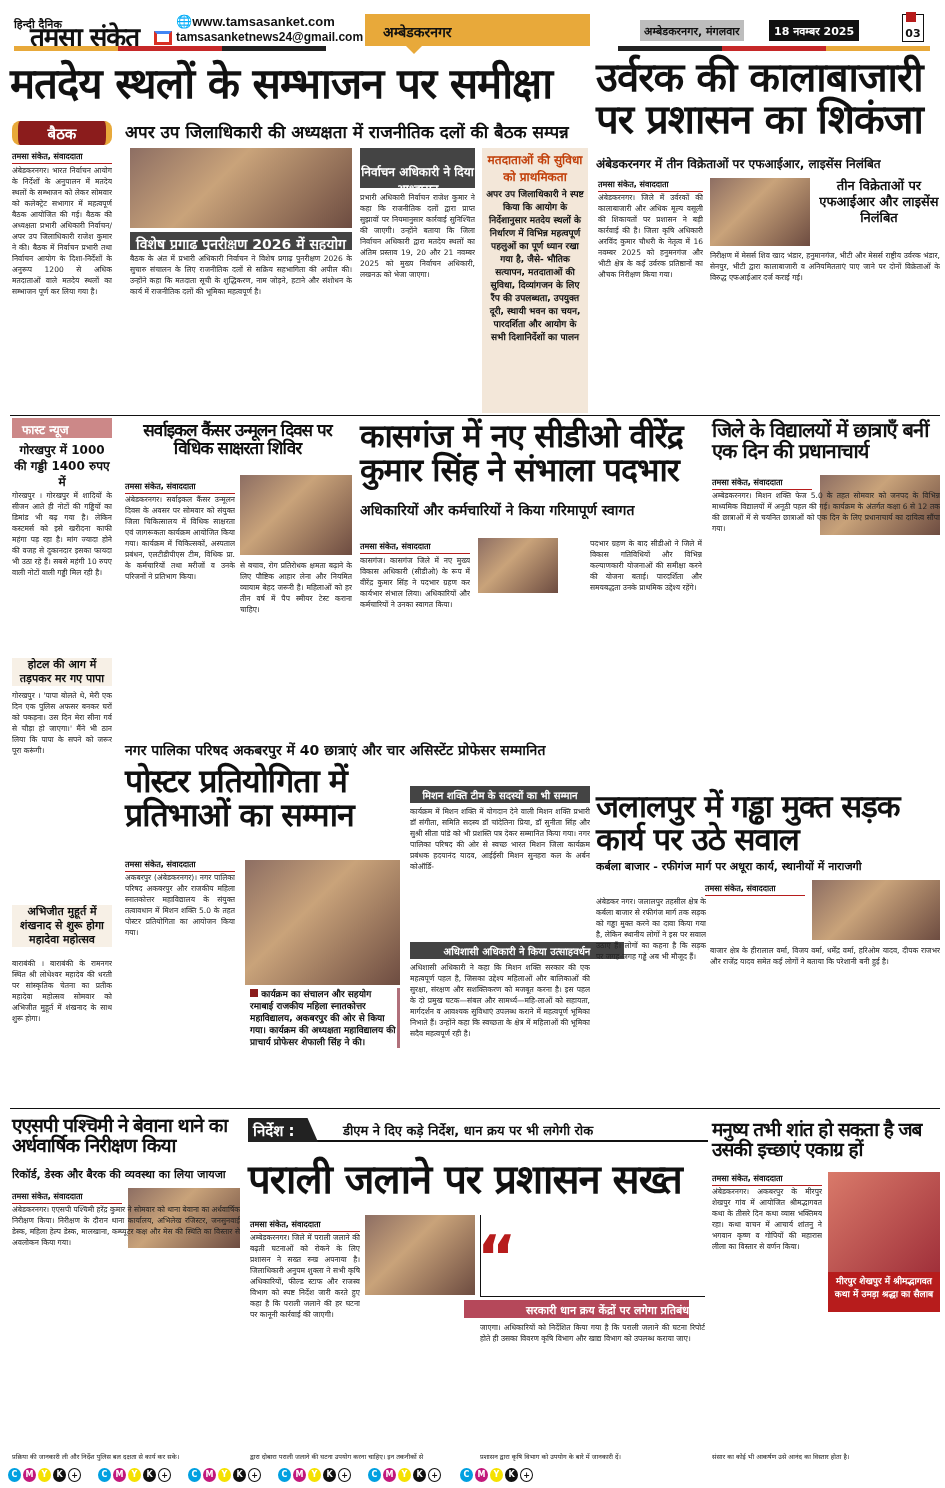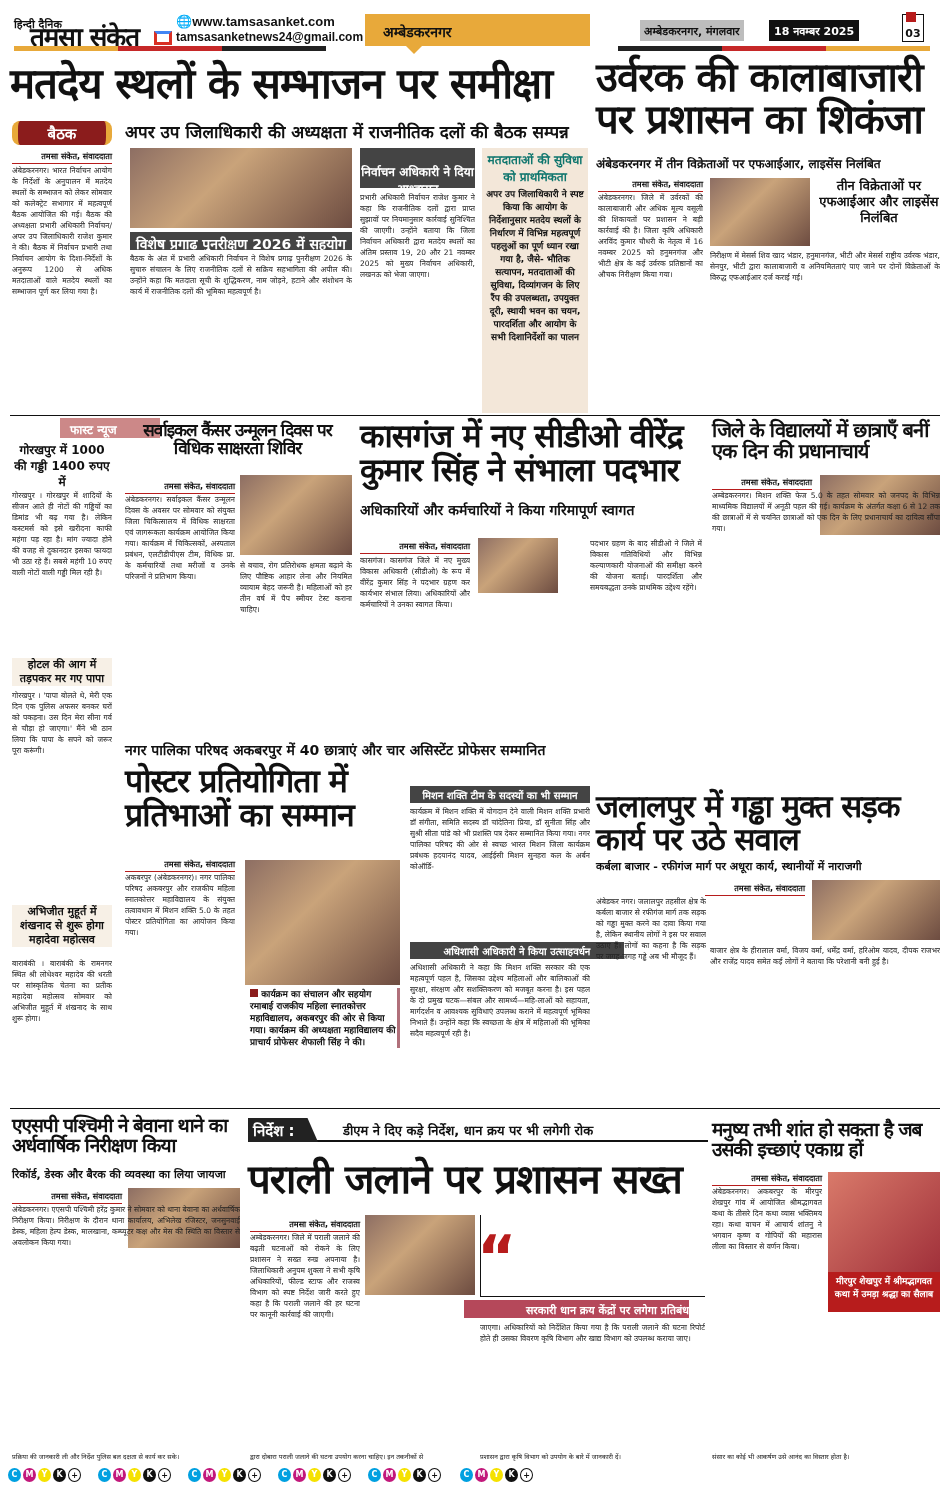--- a/index.html
+++ b/index.html
@@ -12,21 +12,21 @@
 .mail{left:176px;top:30px;font-size:12px;font-weight:bold;font-family:"Liberation Sans",sans-serif}
 .secbox{left:365px;top:14px;width:225px;height:32px;background:#e8a93a;font-size:14px;font-weight:bold;padding:8px 0 0 18px}
 .secarrow{left:406px;top:46px;width:0;height:0;border-left:8px solid transparent;border-right:8px solid transparent;border-top:8px solid #e8a93a}
 .dateplace{left:640px;top:20px;background:#bdbdbd;font-size:11px;padding:3px 4px;font-weight:bold}
 .datebox{left:769px;top:20px;background:#111;color:#fff;font-size:11px;padding:3px 5px;font-weight:bold}
 .pageno{left:902px;top:14px;width:22px;height:28px;border:1px solid #111;font-size:11px;text-align:center;padding-top:12px;font-weight:bold}
 .flag{left:906px;top:12px;width:10px;height:10px;background:#b71c1c}
 .bars{top:46px;height:5px}
 .hl{font-weight:900;line-height:1.05;letter-spacing:-1px}
 .sub{font-weight:bold}
-.byline{font-size:8px;font-weight:bold;border-bottom:1.5px solid #b71c1c;padding-bottom:2px;text-align:right}
+.byline{font-size:8px;font-weight:bold;border-bottom:1.5px solid #b71c1c;padding-bottom:2px;text-align:left}
 .body{font-size:7.5px;line-height:11px;color:#222;text-align:justify;overflow:hidden}
 .photo{background:linear-gradient(135deg,#8d6e63,#c9a37a 40%,#6d4c41);}
 .box-dark{background:#444;color:#fff;font-weight:bold;text-align:center}
 .box-red{background:#8b1c1c;color:#fff;font-weight:bold}
 .rule{background:#111}
 .cmyk{top:1468px;display:flex;gap:2px}
 .cmyk span{width:13px;height:14px;border-radius:50%;font-size:8px;color:#fff;text-align:center;line-height:14px;font-weight:bold}
 .quote-mark{color:#b71c1c;font-size:60px;font-weight:900;line-height:1}
 .side-hd{background:#f3e7d9;font-weight:bold;text-align:center}
 </style>
@@ -55,35 +55,35 @@
 <div class="abs box-red" style="left:12px;top:121px;width:100px;height:24px;font-size:15px;text-align:center;border-left:6px solid #e8a93a;border-right:6px solid #e8a93a;border-radius:8px;padding-top:2px">बैठक</div>
 <div class="abs sub" style="left:125px;top:120px;font-size:17px">अपर उप जिलाधिकारी की अध्यक्षता में राजनीतिक दलों की बैठक सम्पन्न</div>
 <div class="abs byline" style="left:12px;top:150px;width:100px">तमसा संकेत, संवाददाता</div>
 <div class="abs body" style="left:12px;top:165px;width:100px;height:248px">अंबेडकरनगर। भारत निर्वाचन आयोग के निर्देशों के अनुपालन में मतदेय स्थलों के सम्भाजन को लेकर सोमवार को कलेक्ट्रेट सभागार में महत्वपूर्ण बैठक आयोजित की गई। बैठक की अध्यक्षता प्रभारी अधिकारी निर्वाचन/अपर उप जिलाधिकारी राजेश कुमार ने की। बैठक में निर्वाचन प्रभारी तथा निर्वाचन आयोग के दिशा-निर्देशों के अनुरूप 1200 से अधिक मतदाताओं वाले मतदेय स्थलों का सम्भाजन पूर्ण कर लिया गया है।</div>
 <div class="abs photo" style="left:130px;top:148px;width:222px;height:80px"></div>
 <div class="abs box-dark" style="left:130px;top:232px;width:222px;height:18px;font-size:14px;padding-top:2px">विशेष प्रगाढ़ पुनरीक्षण 2026 में सहयोग की अपील</div>
 <div class="abs body" style="left:130px;top:253px;width:222px;height:160px">बैठक के अंत में प्रभारी अधिकारी निर्वाचन ने विशेष प्रगाढ़ पुनरीक्षण 2026 के सुचारु संचालन के लिए राजनीतिक दलों से सक्रिय सहभागिता की अपील की। उन्होंने कहा कि मतदाता सूची के शुद्धिकरण, नाम जोड़ने, हटाने और संशोधन के कार्य में राजनीतिक दलों की भूमिका महत्वपूर्ण है।</div>
 <div class="abs box-dark" style="left:360px;top:148px;width:115px;height:40px;font-size:12px;padding-top:15px">निर्वाचन अधिकारी ने दिया आश्वासन</div>
 <div class="abs body" style="left:360px;top:192px;width:115px;height:220px">प्रभारी अधिकारी निर्वाचन राजेश कुमार ने कहा कि राजनीतिक दलों द्वारा प्राप्त सुझावों पर नियमानुसार कार्रवाई सुनिश्चित की जाएगी। उन्होंने बताया कि जिला निर्वाचन अधिकारी द्वारा मतदेय स्थलों का अंतिम प्रस्ताव 19, 20 और 21 नवम्बर 2025 को मुख्य निर्वाचन अधिकारी, लखनऊ को भेजा जाएगा।</div>
 <div class="abs side-hd" style="left:482px;top:148px;width:106px;height:265px;padding:3px">
-  <div style="color:#0f766e;font-size:12px">मतदाताओं की सुविधा को प्राथमिकता</div>
+  <div style="color:#c2410c;font-size:12px">मतदाताओं की सुविधा को प्राथमिकता</div>
   <div style="font-size:9px;text-align:center;line-height:13px;margin-top:3px">अपर उप जिलाधिकारी ने स्पष्ट किया कि आयोग के निर्देशानुसार मतदेय स्थलों के निर्धारण में विभिन्न महत्वपूर्ण पहलुओं का पूर्ण ध्यान रखा गया है, जैसे- भौतिक सत्यापन, मतदाताओं की सुविधा, दिव्यांगजन के लिए रैंप की उपलब्धता, उपयुक्त दूरी, स्थायी भवन का चयन, पारदर्शिता और आयोग के सभी दिशानिर्देशों का पालन</div>
 </div>
 
 <div class="abs hl" style="left:596px;top:56px;width:345px;font-size:40px">उर्वरक की कालाबाजारी पर प्रशासन का शिकंजा</div>
 <div class="abs sub" style="left:596px;top:155px;width:345px;font-size:12px">अंबेडकरनगर में तीन विक्रेताओं पर एफआईआर, लाइसेंस निलंबित</div>
 <div class="abs byline" style="left:598px;top:178px;width:105px">तमसा संकेत, संवाददाता</div>
 <div class="abs body" style="left:598px;top:192px;width:105px;height:220px">अंबेडकरनगर। जिले में उर्वरकों की कालाबाजारी और अधिक मूल्य वसूली की शिकायतों पर प्रशासन ने बड़ी कार्रवाई की है। जिला कृषि अधिकारी अरविंद कुमार चौधरी के नेतृत्व में 16 नवम्बर 2025 को हनुमनगंज और भीटी क्षेत्र के कई उर्वरक प्रतिष्ठानों का औचक निरीक्षण किया गया।</div>
 <div class="abs photo" style="left:710px;top:178px;width:100px;height:68px"></div>
 <div class="abs sub" style="left:818px;top:178px;width:122px;font-size:13px;text-align:center;line-height:16px">तीन विक्रेताओं पर एफआईआर और लाइसेंस निलंबित</div>
 <div class="abs body" style="left:710px;top:250px;width:230px;height:162px">निरीक्षण में मेसर्स शिव खाद भंडार, हनुमानगंज, भीटी और मेसर्स राष्ट्रीय उर्वरक भंडार, सेनपुर, भीटी द्वारा कालाबाजारी व अनियमितताएं पाए जाने पर दोनों विक्रेताओं के विरुद्ध एफआईआर दर्ज कराई गई।</div>
 
 <div class="abs rule" style="left:10px;top:415px;width:930px;height:1px"></div>
 
-<div class="abs box-red" style="left:12px;top:418px;width:100px;height:20px;font-size:12px;padding:3px 10px;background:#c88;margin-left:48px;">फास्ट न्यूज</div>
+<div class="abs box-red" style="left:12px;top:418px;width:100px;height:20px;font-size:12px;padding:3px 10px;background:#c88;">फास्ट न्यूज</div>
 <div class="abs sub" style="left:12px;top:442px;width:100px;font-size:12px;text-align:center;line-height:16px">गोरखपुर में 1000 की गड्डी 1400 रुपए में</div>
 <div class="abs body" style="left:12px;top:490px;width:100px;height:160px">गोरखपुर । गोरखपुर में शादियों के सीजन आते ही नोटों की गड्डियों का डिमांड भी बढ़ गया है। लेकिन कस्टमर्स को इसे खरीदना काफी महंगा पड़ रहा है। मांग ज्यादा होने की वजह से दुकानदार इसका फायदा भी उठा रहे हैं। सबसे महंगी 10 रुपए वाली नोटों वाली गड्डी मिल रही है।</div>
 <div class="abs sub" style="left:12px;top:658px;width:100px;font-size:11px;text-align:center;line-height:14px;background:#f7f0e6">होटल की आग में तड़पकर मर गए पापा</div>
 <div class="abs body" style="left:12px;top:690px;width:100px;height:210px">गोरखपुर । 'पापा बोलते थे, मेरी एक दिन एक पुलिस अफसर बनकर घरों को पकड़ना। उस दिन मेरा सीना गर्व से चौड़ा हो जाएगा।' मैंने भी ठान लिया कि पापा के सपने को जरूर पूरा करूंगी।</div>
 <div class="abs sub" style="left:12px;top:905px;width:100px;font-size:11px;text-align:center;line-height:14px;background:#f7f0e6">अभिजीत मुहूर्त में शंखनाद से शुरू होगा महादेवा महोत्सव</div>
 <div class="abs body" style="left:12px;top:958px;width:100px;height:145px">बाराबंकी । बाराबंकी के रामनगर स्थित श्री लोधेश्वर महादेव की धरती पर सांस्कृतिक चेतना का प्रतीक महादेवा महोत्सव सोमवार को अभिजीत मुहूर्त में शंखनाद के साथ शुरू होगा।</div>
 
 <div class="abs hl" style="left:125px;top:422px;width:225px;font-size:17px;text-align:center">सर्वाइकल कैंसर उन्मूलन दिवस पर विधिक साक्षरता शिविर</div>
 <div class="abs byline" style="left:125px;top:480px;width:110px">तमसा संकेत, संवाददाता</div>
 <div class="abs body" style="left:125px;top:494px;width:110px;height:240px">अंबेडकरनगर। सर्वाइकल कैंसर उन्मूलन दिवस के अवसर पर सोमवार को संयुक्त जिला चिकित्सालय में विधिक साक्षरता एवं जागरूकता कार्यक्रम आयोजित किया गया। कार्यक्रम में चिकित्सकों, अस्पताल प्रबंधन, एलटीडीपीएस टीम, विधिक प्रा. के कर्मचारियों तथा मरीजों व उनके परिजनों ने प्रतिभाग किया।</div>

